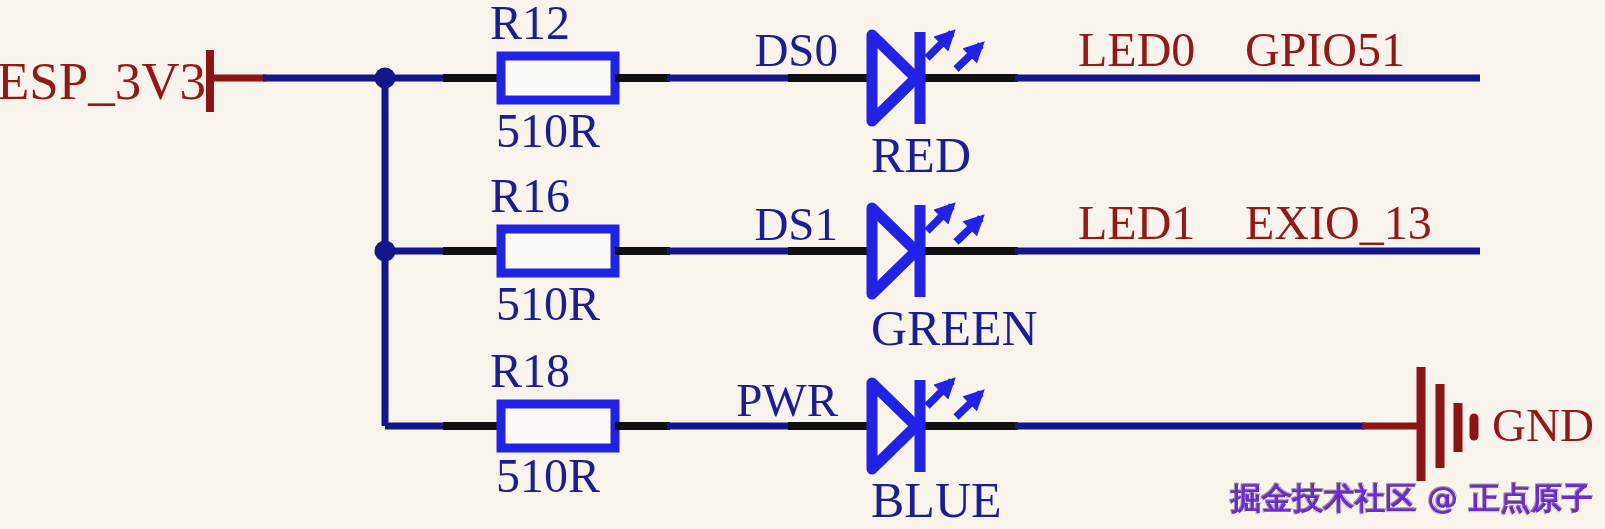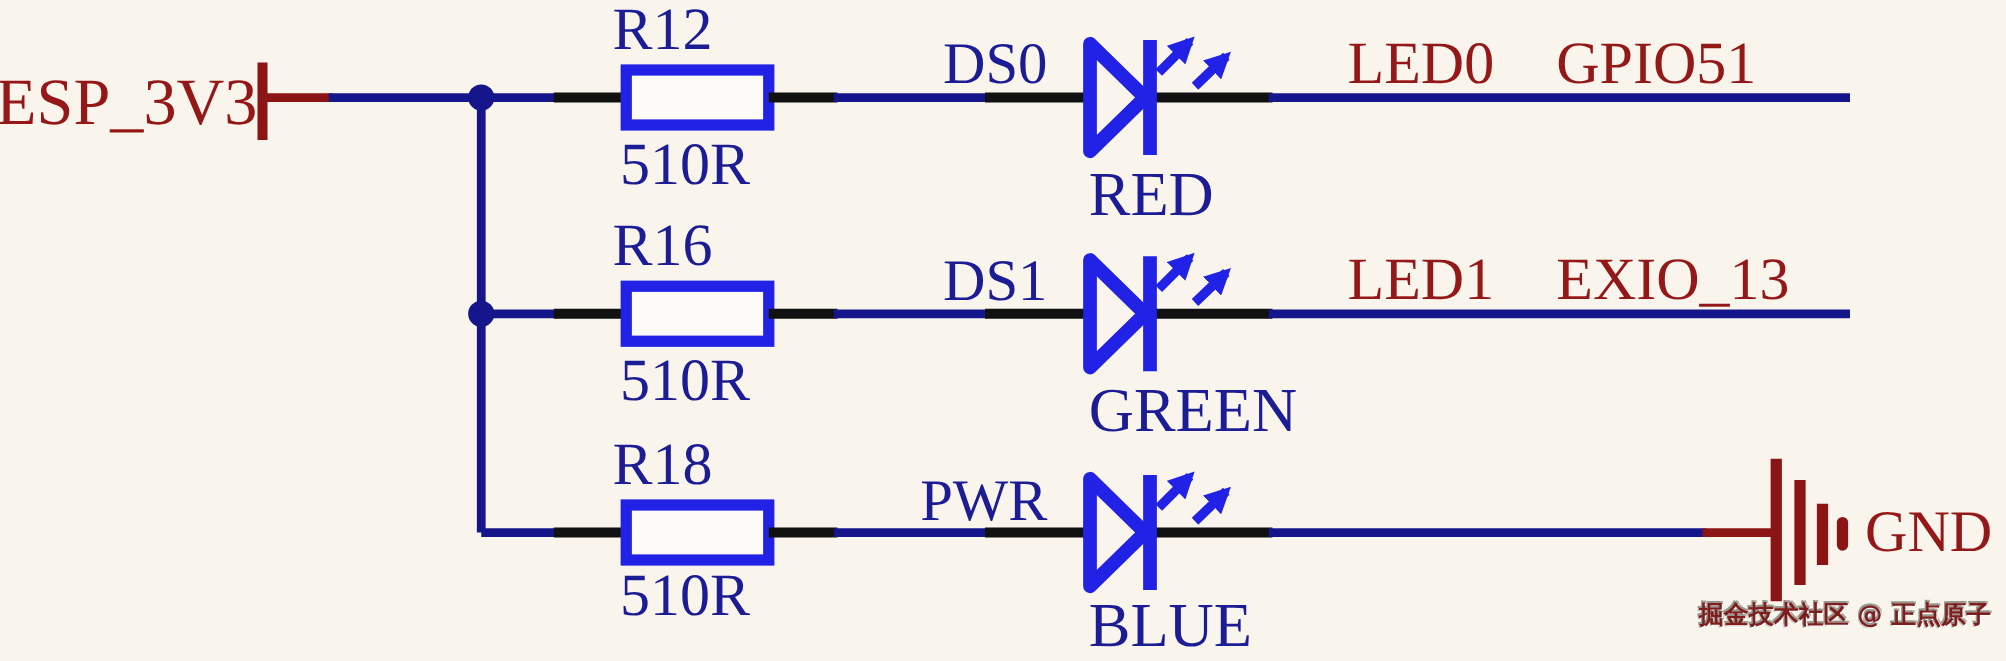--- a/index.html
+++ b/index.html
@@ -26,22 +26,22 @@
   text.ltext{fill:#1C1C94;font-size:50px;}
   text.ntext{fill:#941818;font-size:48px;}
   text.ptext{fill:#941818;font-size:53px;}
   text.mid{text-anchor:middle;}
   text.end{text-anchor:end;}
   .watermark{
     position:absolute;
     top:478px;right:12px;
     font-family:"DejaVu Sans","Liberation Sans",sans-serif;
     font-weight:bold;
-    font-size:20px;
-    color:#7f1d1d;
+    font-size:31px;
+    color:#6d28d9;
     text-shadow:-1px -1px 0 #97948C, 1px 1px 0 #FFFFFF, 1px -1px 0 #ABA8A0, -1px 1px 0 #C8C5BE;
     white-space:nowrap;
     z-index:5;
     text-align:center;
   }
 </style>
 </head>
 <body>
 
 <div class="canvas">

